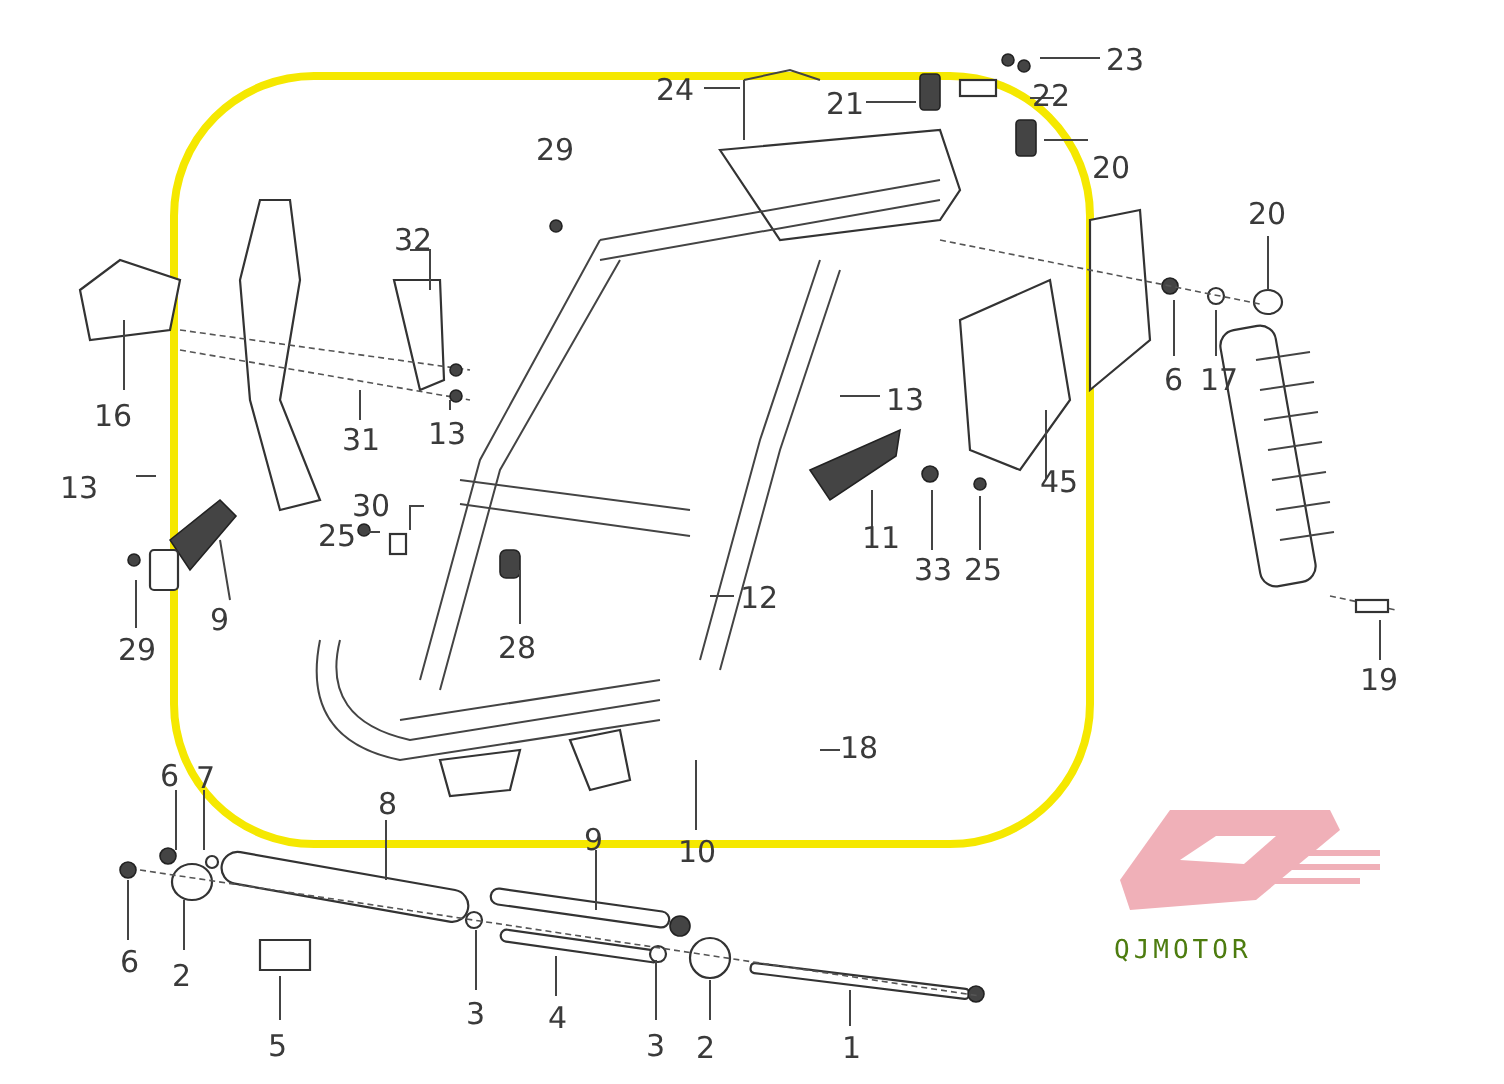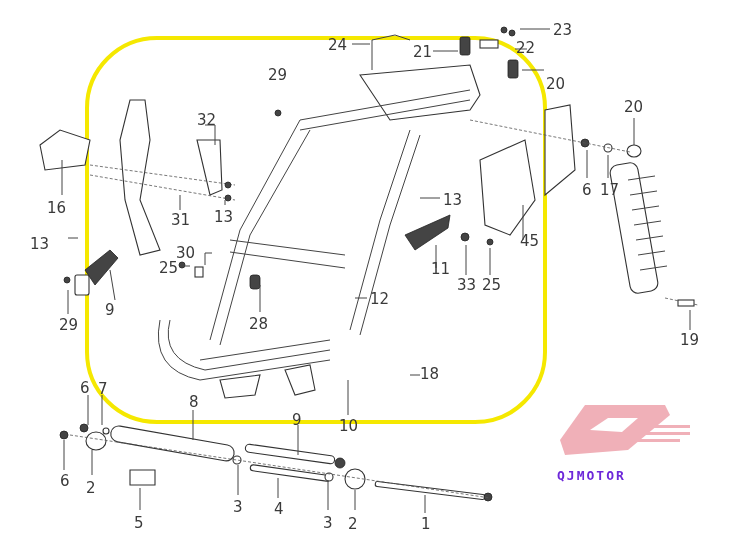--- a/index.html
+++ b/index.html
@@ -1,22 +1,22 @@
 <!DOCTYPE html>
 <html><head>
   <meta charset="utf-8">
   <style>
     html, body { margin: 0; padding: 0; background: #ffffff; }
     body { width: 752px; height: 542px; position: relative; overflow: hidden;
            font-family: "Liberation Sans", "DejaVu Sans", sans-serif; }
     #stage { position: absolute; left: 0; top: 0; width: 752px; height: 542px; }
     .callout { position: absolute; font-size: 15px; color: #3a3a3a; line-height: 1;
                white-space: nowrap; font-family: "DejaVu Sans", sans-serif; }
-    .logo-text { position: absolute; left: 557px; top: 468px; font-size: 13px; font-weight: bold;
-                 letter-spacing: 2px; color: #6d28d9; font-family: "DejaVu Sans Mono", monospace; }
+    .logo-text { position: absolute; left: 557px; top: 468px; font-size: 13px; font-weight: normal;
+                 letter-spacing: 2px; color: #4d7c0f; font-family: "DejaVu Sans Mono", monospace; }
     svg .part { fill: #ffffff; stroke: #333; stroke-width: 1.1; }
     svg .dark { fill: #444; stroke: #222; stroke-width: 0.8; }
     svg .line { stroke: #444; stroke-width: 1; fill: none; }
     svg .dash { stroke: #555; stroke-width: 0.8; fill: none; stroke-dasharray: 3 2; }
   </style>
 </head>
 <body>
 
 <div id="stage">
   <svg width="752" height="542" viewBox="0 0 752 542" xmlns="http://www.w3.org/2000/svg">

